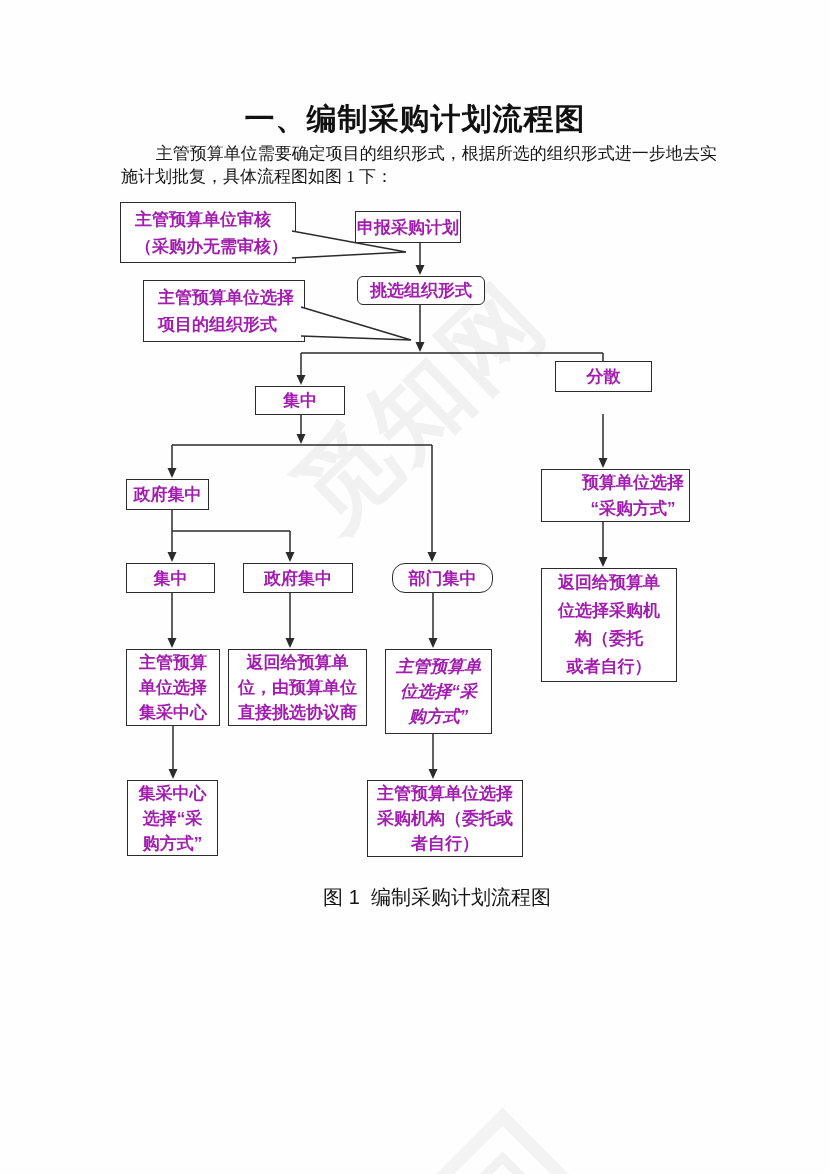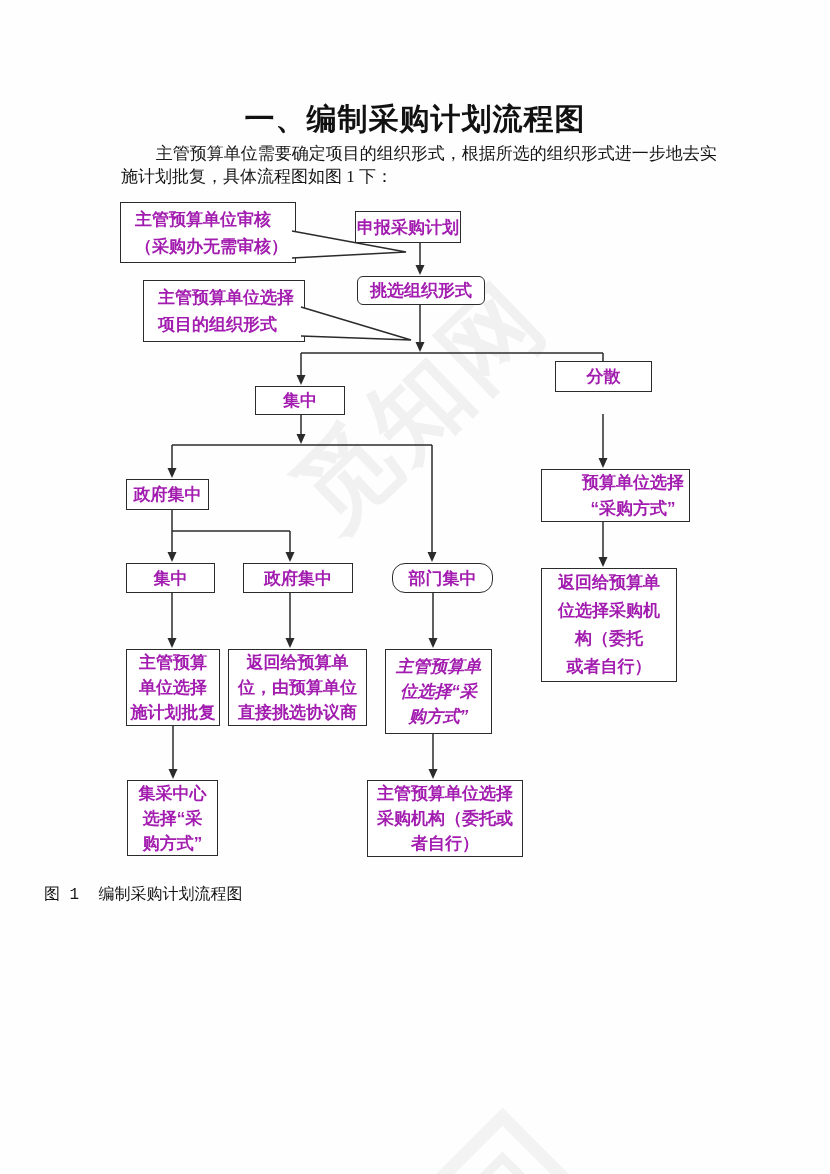--- a/index.html
+++ b/index.html
@@ -28,22 +28,22 @@
     text-align:center;font-size:30px;font-weight:700;letter-spacing:1px;
     white-space:nowrap;z-index:3;
   }
   .para{
     position:absolute;left:121px;top:143px;width:600px;z-index:3;
     font-family:"Liberation Serif",serif;font-size:17px;line-height:22.5px;color:#151515;
   }
   .pline{white-space:nowrap;}
   .pline.indent{text-indent:2.05em;}
   .caption{
-    position:absolute;left:44px;top:884px;width:786px;
-    font-family:Liberation Mono, monospace;font-size:16px;color:#151515;
+    position:absolute;left:44px;top:884px;width:786px;text-align:center;
+    font-family:Liberation Sans, sans-serif;font-size:20px;color:#151515;
     white-space:pre;z-index:3;
   }
   
   svg.connectors{position:absolute;left:0;top:0;z-index:1;}
   svg.pointers{position:absolute;left:0;top:0;z-index:4;pointer-events:none;}
   .node{
     position:absolute;box-sizing:border-box;background:#fff;
     border:1.5px solid #2b2b2b;display:flex;align-items:center;justify-content:center;
     text-align:center;white-space:pre-line;font-weight:600;font-size:17px;
     line-height:25px;z-index:2;color:#a21caf;
@@ -143,21 +143,21 @@
   <div class="node n-central-agree">政府集中</div>
   <div class="node n-dept-central">部门集中</div>
   <div class="node lh26 n-budget-method">预算单位选择
 “采购方式”</div>
   <div class="node lh28 n-return-agency">返回给预算单
 位选择采购机
 构（委托
 或者自行）</div>
   <div class="node n-sup-center">主管预算
 单位选择
-施计划批复</div>
+集采中心</div>
   <div class="node n-return-agree">返回给预算单
 位，由预算单位
 直接挑选协议商</div>
   <div class="node n-sup-method">主管预算单
 位选择“采
 购方式”</div>
   <div class="node n-center-method">集采中心
 选择“采
 购方式”</div>
   <div class="node n-sup-agency">主管预算单位选择

